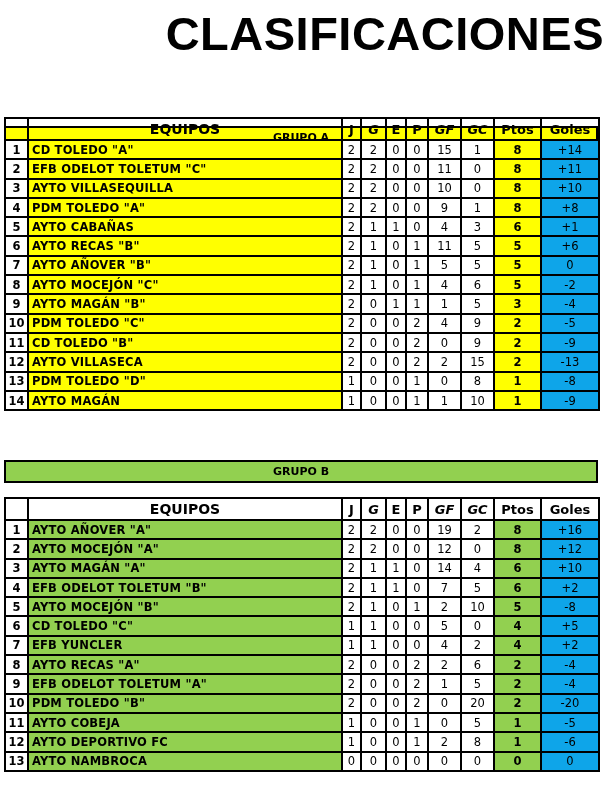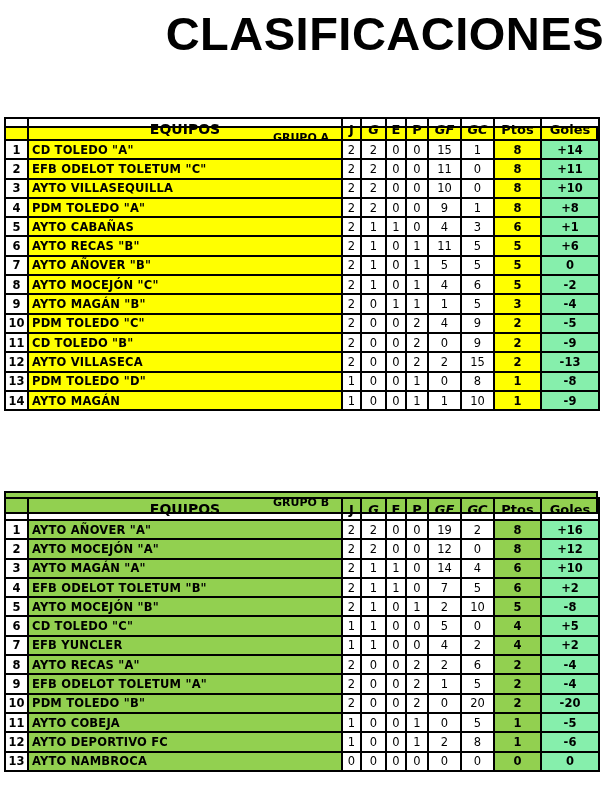--- a/index.html
+++ b/index.html
@@ -5,40 +5,40 @@
   html, body { margin: 0; padding: 0; background: #ffffff; }
   body { width: 604px; height: 809px; position: relative; overflow: hidden;
          font-family: "DejaVu Sans", sans-serif; color: #000; }
   .title { position: absolute; left: 0; top: 6px; width: 604px; text-align: right;
            font-family: "Liberation Sans", sans-serif; font-weight: bold;
            font-size: 47px; letter-spacing: 0.5px; line-height: 56px; }
   .banner { position: absolute; left: 4px; width: 590px; height: 19px;
             border: 2px solid #000; text-align: center; font-size: 11px;
             font-weight: bold; line-height: 19px; }
   .banner.a { top: 79px; background: #ffff00; margin-top: 47px; }
-  .banner.b { top: 460px; background: #92d050; margin-top: 31px; }
+  .banner.b { top: 460px; background: #92d050; }
   table.std { position: absolute; left: 4px; width: 594px; border-collapse: collapse;
               table-layout: fixed; }
   table.std.a { top: 117px; }
   table.std.b { top: 497px; }
   table.std td, table.std th { border: 2px solid #000; padding: 0; height: 17.3px;
               font-size: 11.5px; text-align: center; white-space: nowrap; overflow: hidden; }
   table.std th { height: 20px; font-size: 13px; font-weight: bold; }
   table.std th.equipos { font-size: 14px; border-radius: 11px; }
   table.std th.it { font-style: italic; }
   td.idx { background: #fff; font-weight: bold; font-size: 10.5px; }
   td.team { text-align: left !important; padding-left: 3px !important; font-weight: bold;
             font-size: 11.5px; letter-spacing: 0.2px; }
   table.a td.team { background: #ffff00; }
   table.b td.team { background: #92d050; }
   td.num { background: #fff; }
   td.pts { font-weight: bold; }
   table.a td.pts { background: #ffff00; }
   table.b td.pts { background: #92d050; }
-  td.gol { background: #86efac; font-weight: bold; }
+  td.gol { background: #0ea5e9; }
   col.c-idx { width: 23px; }
   col.c-team { width: 314px; }
   col.c-j { width: 19px; }
   col.c-g { width: 25px; }
   col.c-e { width: 20px; }
   col.c-p { width: 22px; }
   col.c-gf { width: 33px; }
   col.c-gc { width: 33px; }
   col.c-pts { width: 47px; }
   col.c-gol { width: 58px; }

